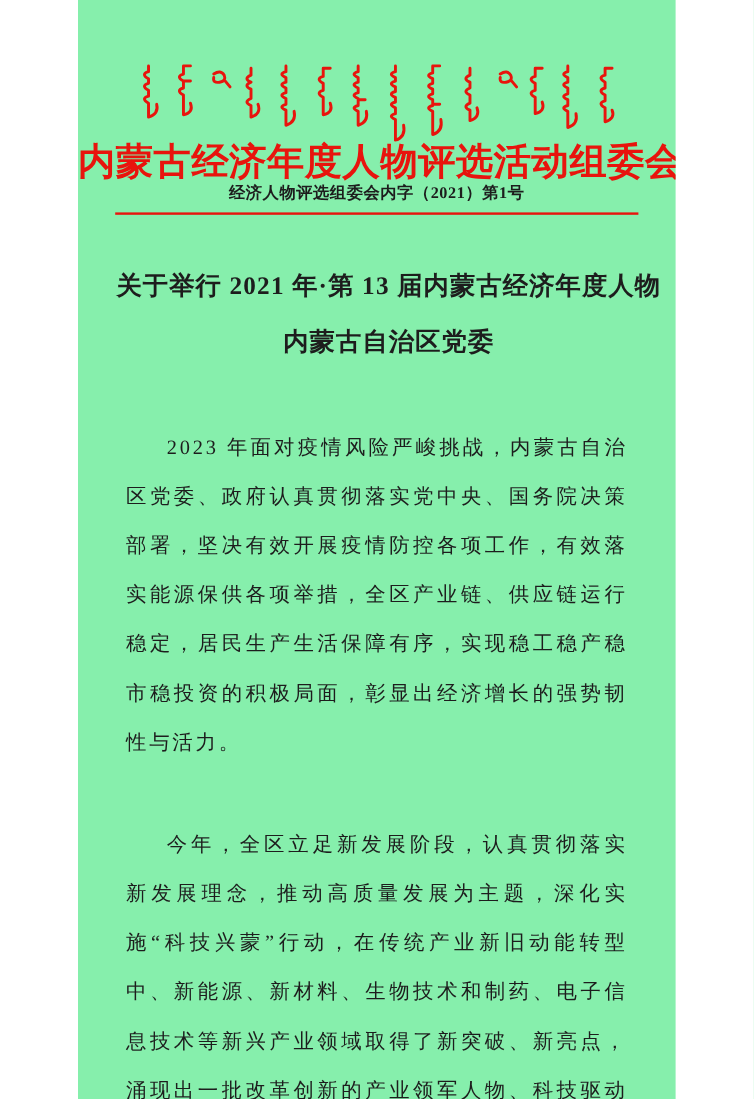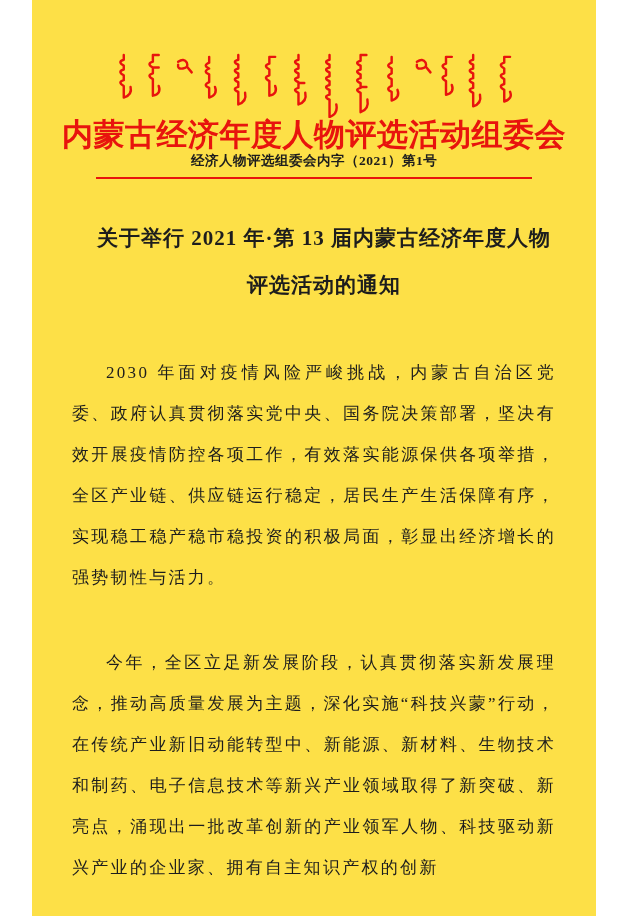--- a/index.html
+++ b/index.html
@@ -1,22 +1,22 @@
 <!DOCTYPE html>
 <html><head>
 <meta charset="utf-8">
 <style>
   :root { --red: #e8140d; --ink: #1d1d1d; }
   * { margin: 0; padding: 0; box-sizing: border-box; }
   html, body { background: #ffffff; }
   .page {
     position: relative;
-    width: 564px; height: 916px;
+    width: 498px; height: 916px;
     margin: 0 auto;
-    background: #fde047;
+    background: #86efac;
     overflow: hidden;
     color: var(--ink);
     font-family: "Liberation Serif", "DejaVu Serif", serif;
   }
   .letterhead { text-align: center; padding-top: 52px; }
   .mongolian-banner { display: block; margin: 0 auto; width: 412px; height: 66px; }
   .mongolian-banner path { stroke: var(--red); stroke-width: 2.5; fill: none;
     stroke-linecap: round; stroke-linejoin: round; }
   .org-title {
     margin-top: 0px;
@@ -93,22 +93,22 @@
 
     <div class="org-title">内蒙古经济年度人物评选活动组委会</div>
 
     <div class="doc-number">经济人物评选组委会内字（2021）第1号</div>
 
     <div class="red-divider"></div>
   </div>
 
   <h1 class="doc-title">
     <span>关于举行 2021 年·第 13 届内蒙古经济年度人物</span>
-    <span>评选活动的通知</span>
+    <span>内蒙古自治区党委</span>
   </h1>
 
 
   <div class="body-text">
-    <p>2030 年面对疫情风险严峻挑战，内蒙古自治区党委、政府认真贯彻落实党中央、国务院决策部署，坚决有效开展疫情防控各项工作，有效落实能源保供各项举措，全区产业链、供应链运行稳定，居民生产生活保障有序，实现稳工稳产稳市稳投资的积极局面，彰显出经济增长的强势韧性与活力。</p>
+    <p>2023 年面对疫情风险严峻挑战，内蒙古自治区党委、政府认真贯彻落实党中央、国务院决策部署，坚决有效开展疫情防控各项工作，有效落实能源保供各项举措，全区产业链、供应链运行稳定，居民生产生活保障有序，实现稳工稳产稳市稳投资的积极局面，彰显出经济增长的强势韧性与活力。</p>
     <p>今年，全区立足新发展阶段，认真贯彻落实新发展理念，推动高质量发展为主题，深化实施“科技兴蒙”行动，在传统产业新旧动能转型中、新能源、新材料、生物技术和制药、电子信息技术等新兴产业领域取得了新突破、新亮点，涌现出一批改革创新的产业领军人物、科技驱动新兴产业的企业家、拥有自主知识产权的创新</p>
   </div>
 
 </div>
 
 </body></html>

